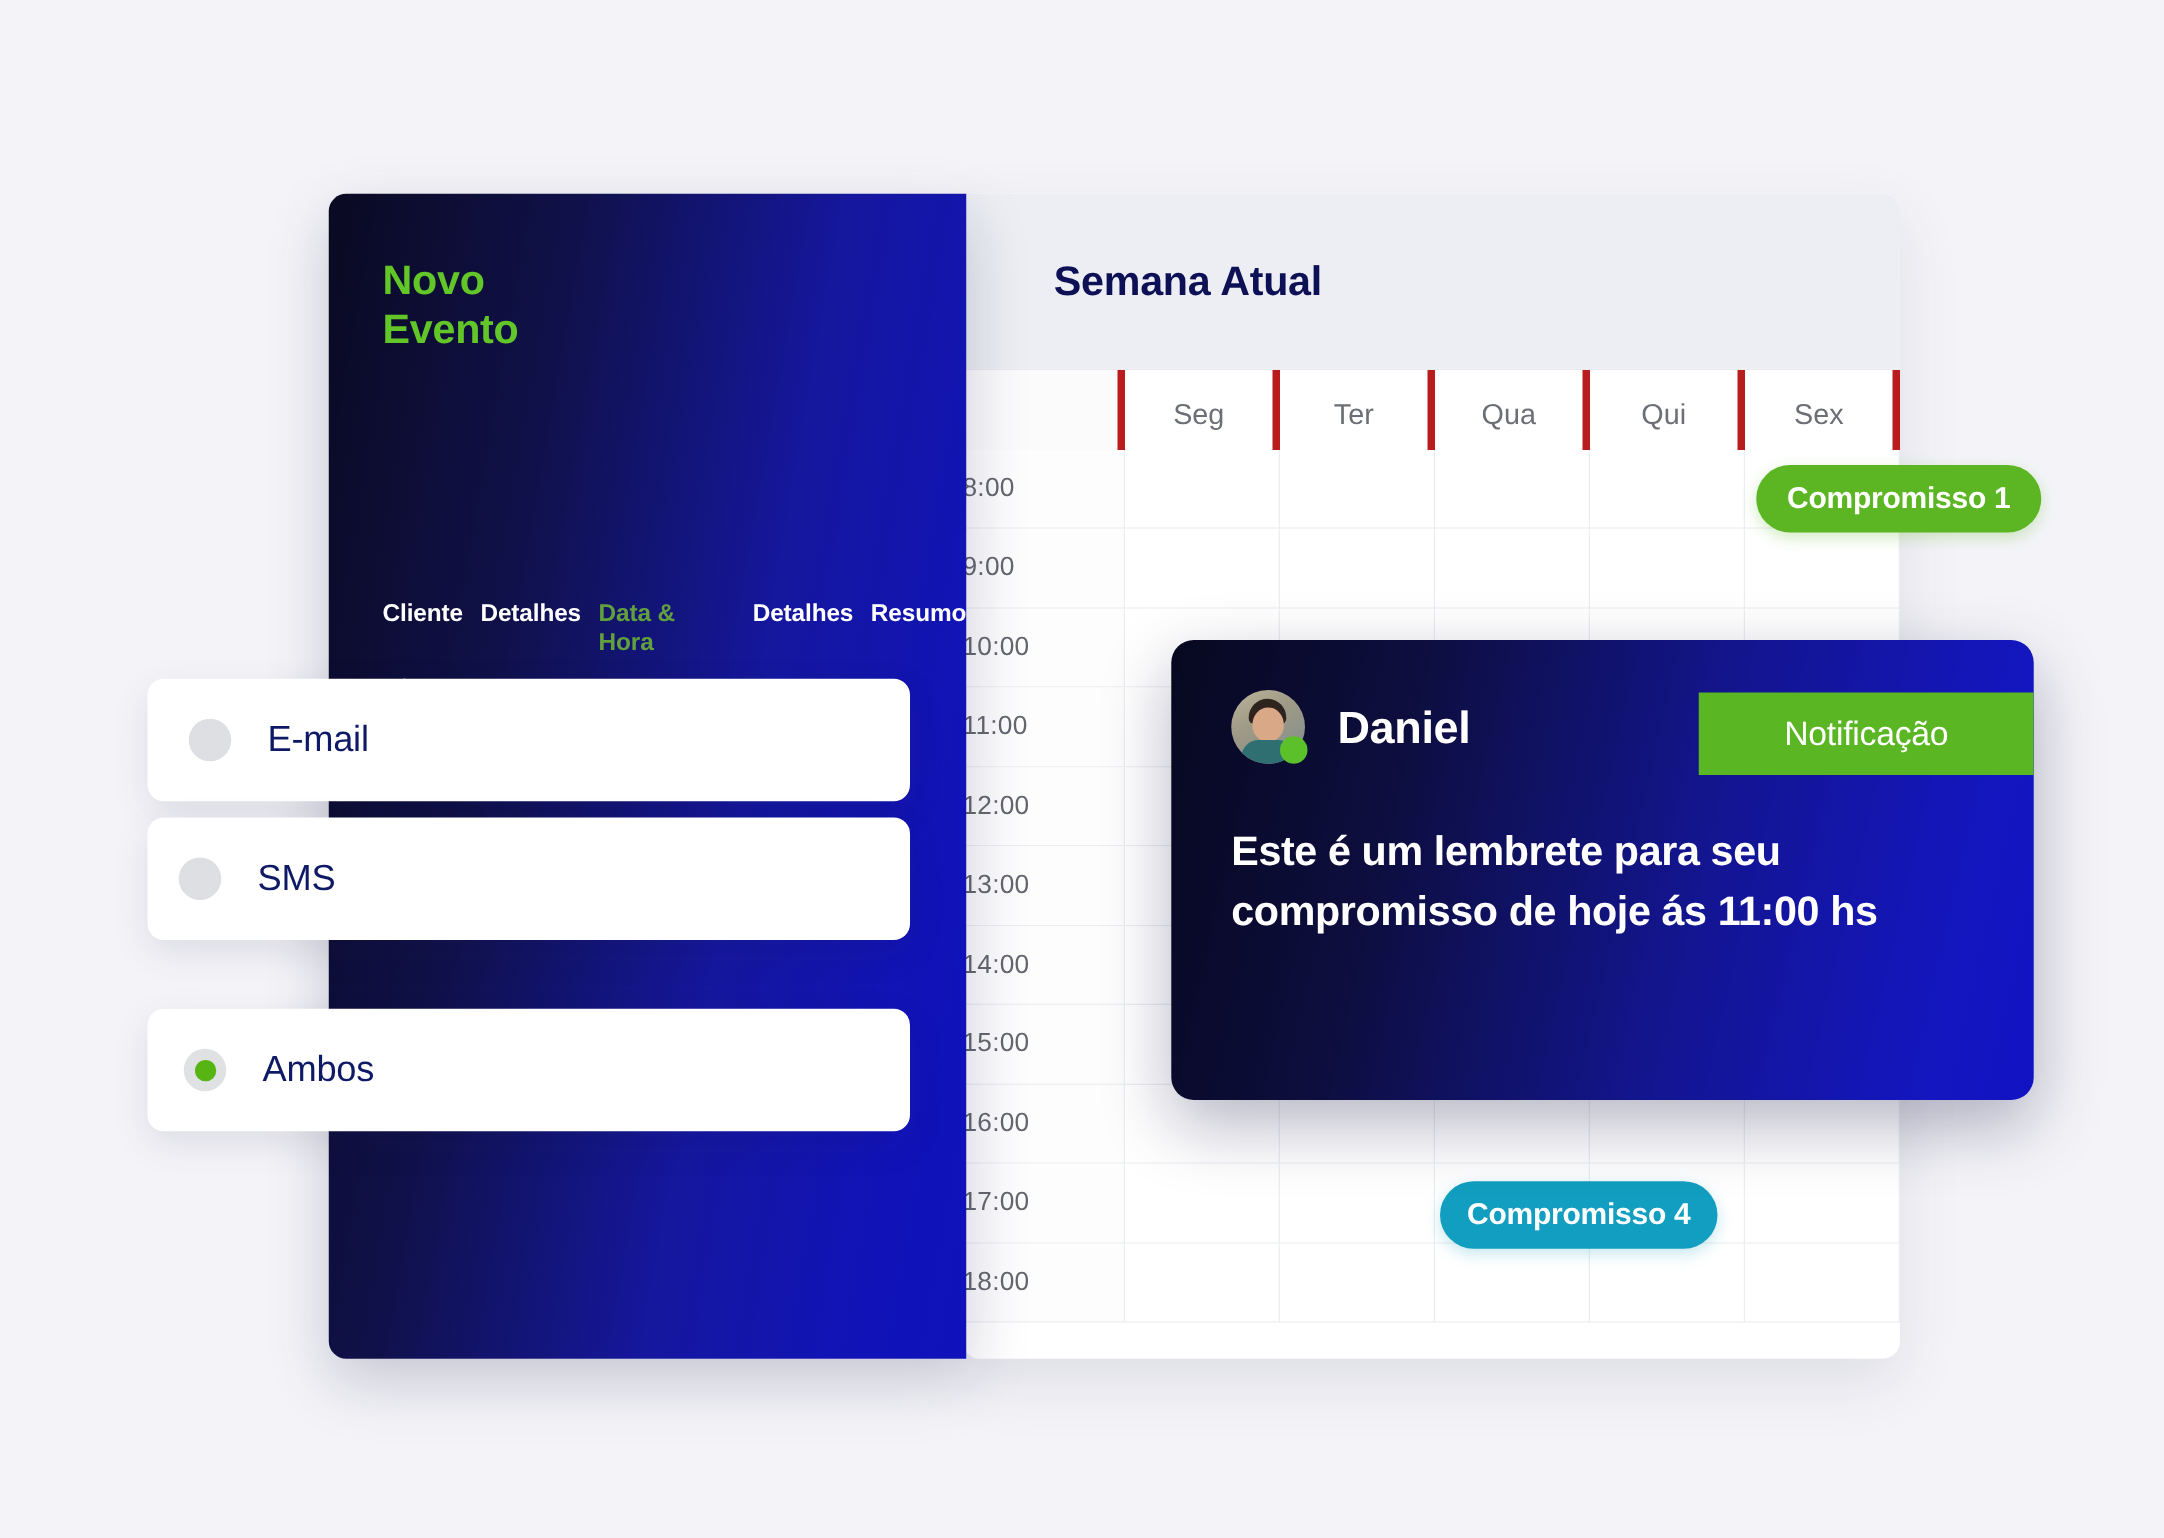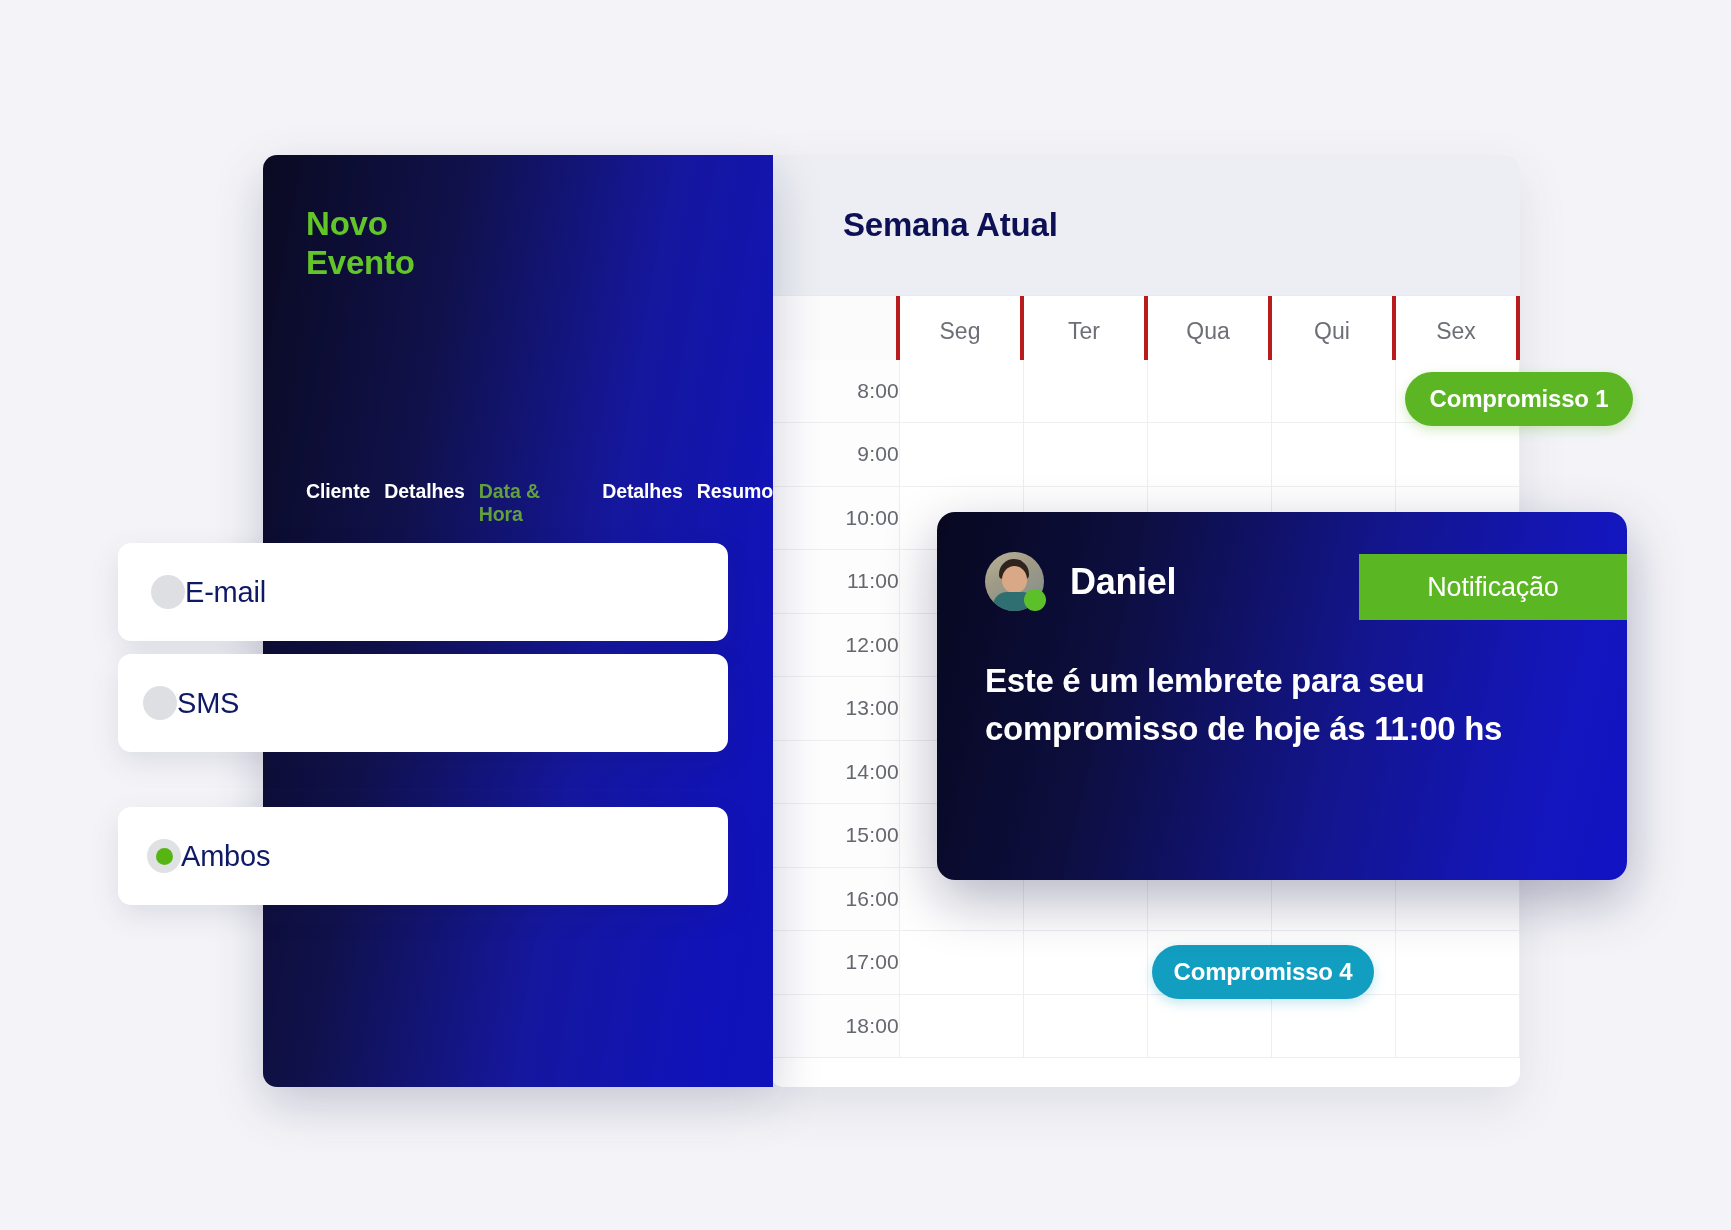--- a/index.html
+++ b/index.html
@@ -62,26 +62,26 @@
   .cal-cell {
     border-right: 1px solid #eceef1;
     border-bottom: 1px solid #eceef1;
     background: #ffffff;
   }
 
   .cal-cell.time-col {
     border-right: 1px solid #eceef1;
     display: flex;
     align-items: center;
-    justify-content: flex-end;
+    justify-content: flex-start;
     background: #fdfdfe;
   }
 
   .cal-head-cell {
-    border-right: 4px solid #b91c1c;
+    border-right: 6px solid #b91c1c;
     border-bottom: 1px solid #e4e5ea;
     display: flex;
     align-items: center;
     justify-content: center;
     background: #fff;
     height: 72px;
   }
 
   .cal-head-cell.corner { background: #fbfbfc; }
 
@@ -207,20 +207,21 @@
     position: absolute;
     left: 118px;
     width: 610px;
     height: 98px;
     background: #ffffff;
     border-radius: 13px;
     box-shadow: 0 10px 30px rgba(25, 25, 70, 0.11);
     display: flex;
     align-items: center;
     padding-left: 33px;
+    gap: 29px;
     text-align: right;
   }
 
   .rc-email  { top: 543px; }
   .rc-sms    { top: 654px; padding-left: 25px; }
   .rc-ambos  { top: 807px; padding-left: 29px; }
 
   .radio-dot {
     width: 34px;
     height: 34px;

